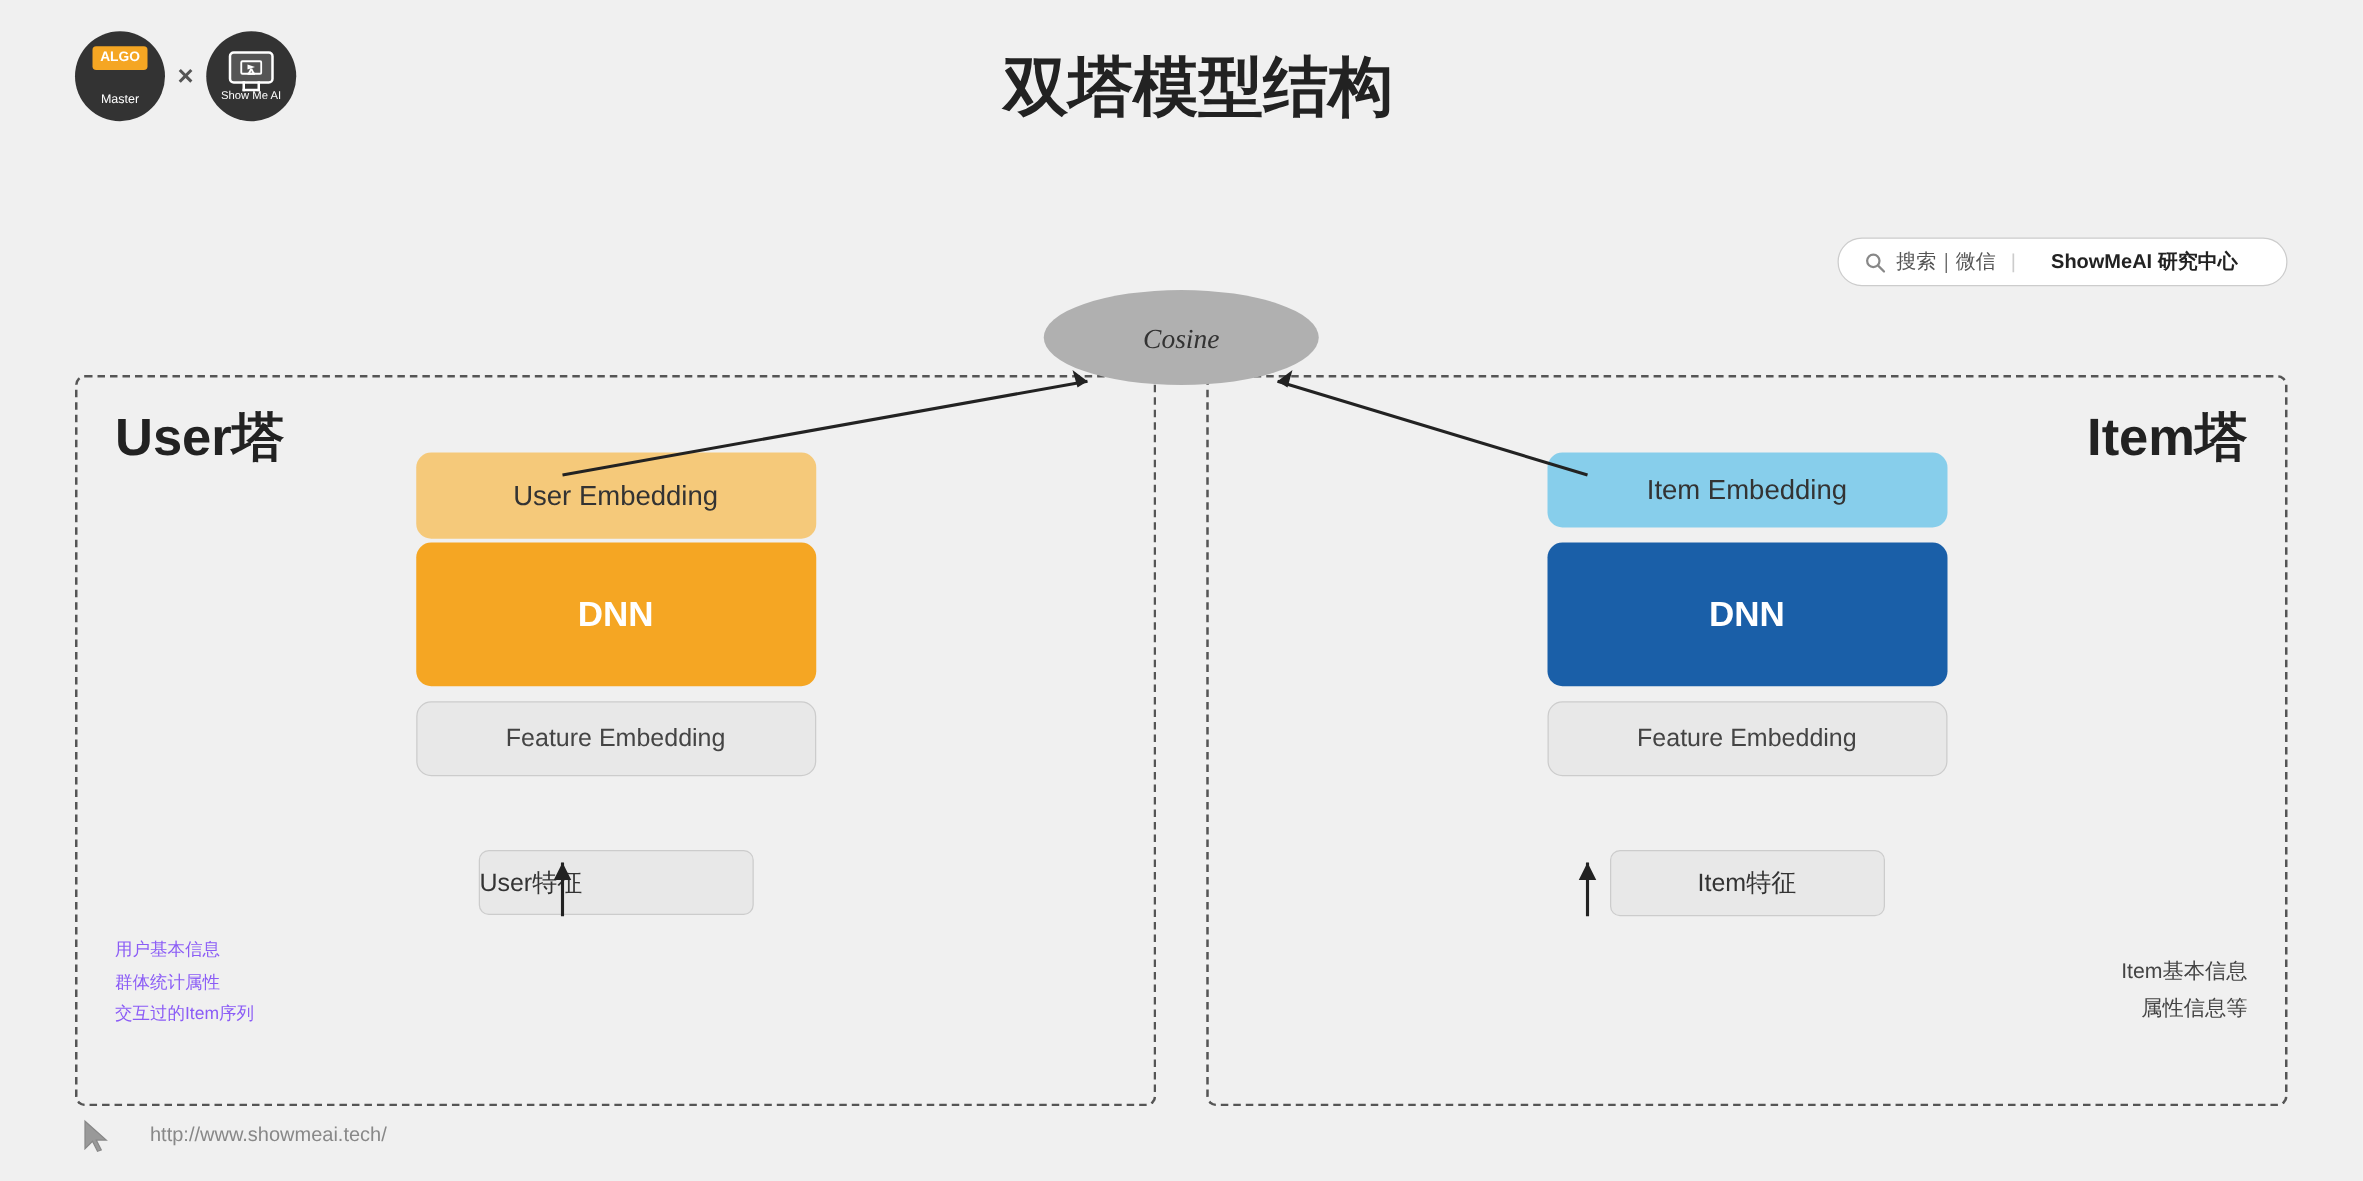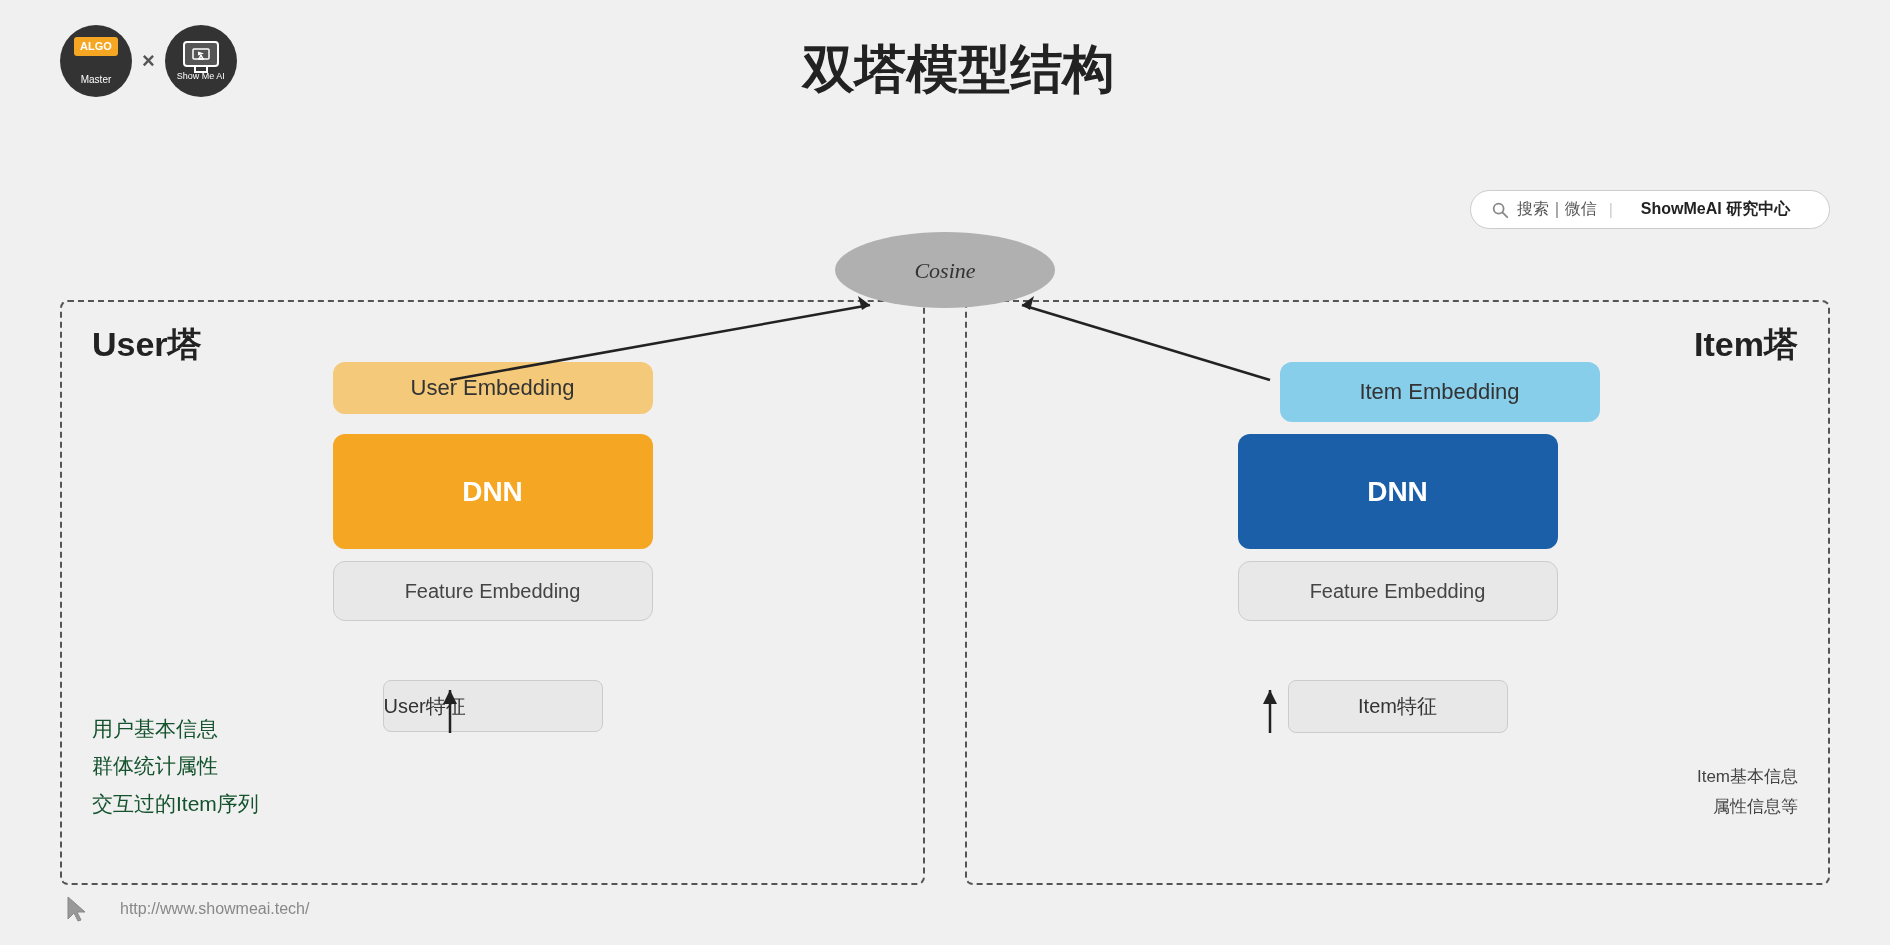--- a/index.html
+++ b/index.html
@@ -123,39 +123,39 @@
       color: #ccc;
       margin: 0 4px;
     }
     .search-bold {
       font-weight: bold;
       color: #222;
       margin-left: 16px;
     }
     .tower-label {
       position: absolute;
-      font-size: 34px;
+      font-size: 42px;
       font-weight: bold;
       color: #222;
     }
     .tower-label-left {
       top: 20px;
       left: 30px;
     }
     .tower-label-right {
       top: 20px;
       right: 30px;
     }
     
     .side-text-left {
       position: absolute;
       left: 30px;
       bottom: 60px;
-      font-size: 21px;
-      color: #14532d;
+      font-size: 14px;
+      color: #8b5cf6;
       line-height: 1.8;
     }
     .side-text-right {
       position: absolute;
       right: 30px;
       bottom: 60px;
       font-size: 17px;
       color: #444;
       line-height: 1.8;
       text-align: right;
@@ -241,21 +241,21 @@
 
     <line x1="1270" y1="733" x2="1270" y2="690" stroke="#222" stroke-width="2.5"></line>
     <polygon points="1270,690 1263,704 1277,704" fill="#222"></polygon>
   </svg>
 
   <div style="position:absolute; top:300px; left:60px; right:60px; bottom:60px; display:flex; gap:40px;">
 
     <div style="flex:1; border:2.5px dashed #555; border-radius:8px; position:relative; background:transparent;">
       <span class="tower-label tower-label-left">User塔</span>
 
-      <div style="position:absolute; top:60px; left:50%; transform:translateX(-50%); width:320px; height:52px; background:#f5c97a; border-radius:12px; display:flex; align-items:center; justify-content:center; font-size:22px; color:#333;">
+      <div style="position:absolute; top:60px; left:50%; transform:translateX(-50%); width:320px; height:69px; background:#f5c97a; border-radius:12px; display:flex; align-items:center; justify-content:center; font-size:22px; color:#333;">
         <span>User Embedding</span>
       </div>
 
       <div style="position:absolute; top:132px; left:50%; transform:translateX(-50%); width:320px; height:115px; background:#f5a623; border-radius:12px; display:flex; align-items:center; justify-content:center; font-size:28px; font-weight:bold; color:white;">
         <span>DNN</span>
       </div>
 
       <div style="position:absolute; top:259px; left:50%; transform:translateX(-50%); width:320px; height:60px; background:#e8e8e8; border:1px solid #ccc; border-radius:12px; display:flex; align-items:center; justify-content:center; font-size:20px; color:#444;">
         <span>Feature Embedding</span>
       </div>
@@ -267,21 +267,21 @@
       <div class="side-text-left">
         <div>用户基本信息</div>
         <div>群体统计属性</div>
         <div>交互过的Item序列</div>
       </div>
     </div>
 
     <div style="flex:1; border:2.5px dashed #555; border-radius:8px; position:relative; background:transparent;">
       <span class="tower-label tower-label-right">Item塔</span>
 
-      <div style="position:absolute; top:60px; left:50%; transform:translateX(-50%); width:320px; height:60px; background:#87ceeb; border-radius:12px; display:flex; align-items:center; justify-content:center; font-size:22px; color:#333;margin-left:42px;">
+      <div style="position:absolute; top:60px; left:50%; transform:translateX(-50%); width:320px; height:60px; background:#87ceeb; border-radius:12px; display:flex; align-items:center; justify-content:center; font-size:22px; color:#333;">
         <span>Item Embedding</span>
       </div>
 
       <div style="position:absolute; top:132px; left:50%; transform:translateX(-50%); width:320px; height:115px; background:#1a5fa8; border-radius:12px; display:flex; align-items:center; justify-content:center; font-size:28px; font-weight:bold; color:white;">
         <span>DNN</span>
       </div>
 
       <div style="position:absolute; top:259px; left:50%; transform:translateX(-50%); width:320px; height:60px; background:#e8e8e8; border:1px solid #ccc; border-radius:12px; display:flex; align-items:center; justify-content:center; font-size:20px; color:#444;">
         <span>Feature Embedding</span>
       </div>

